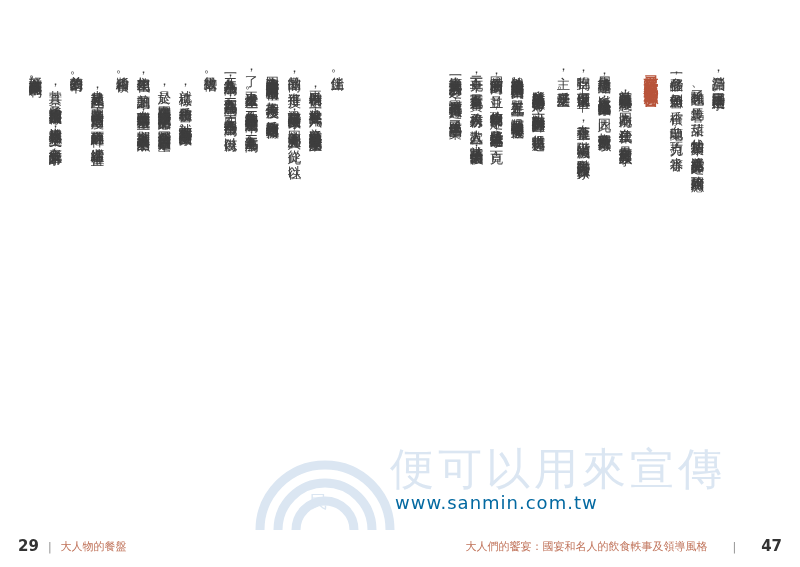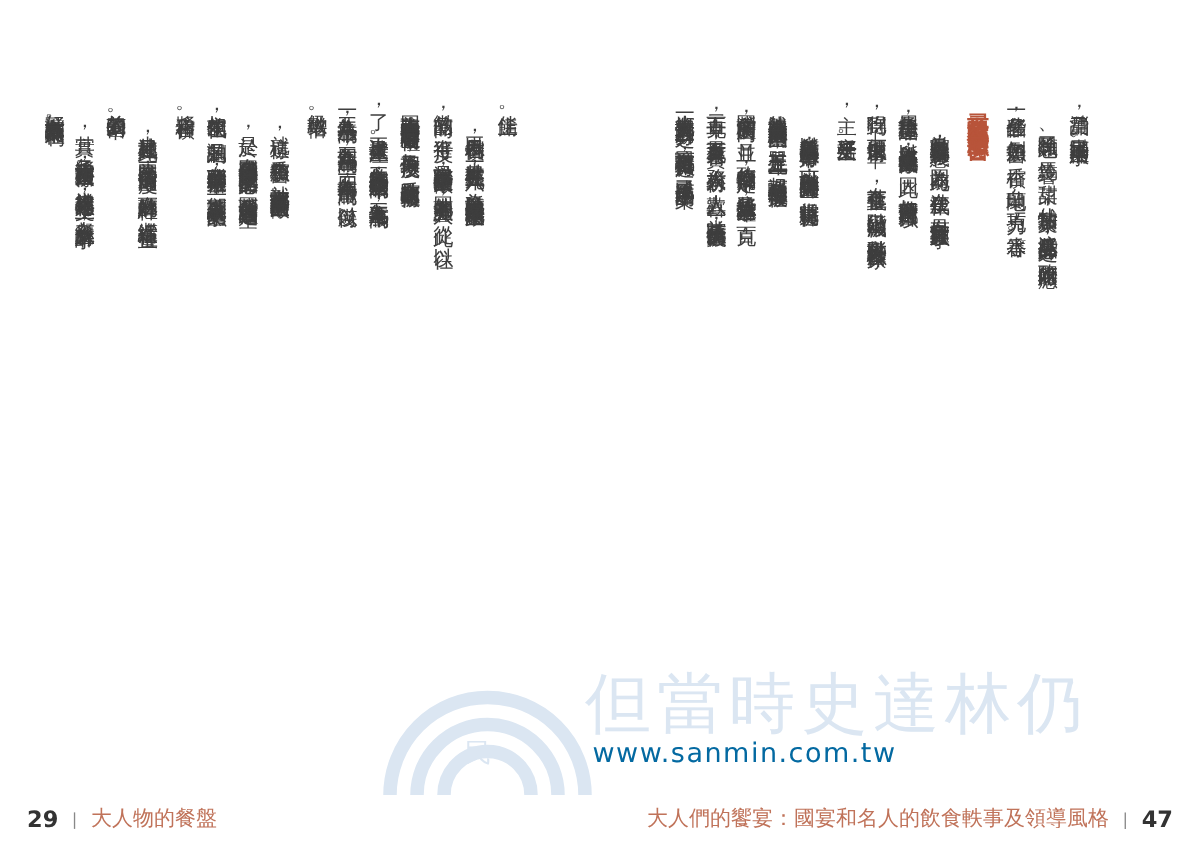--- a/index.html
+++ b/index.html
@@ -78,51 +78,51 @@
     }
     .footer {
       position: absolute;
       top: 537px;
       font-size: 10px;
       white-space: nowrap;
       display: flex;
       align-items: center;
     }
     .footer-left { left: 18px; }
-    .footer-right { right: 18px; }
+    .footer-right { right: 18px; gap: 16px; }
     .pagenum {
       font-family: "DejaVu Sans", "Liberation Sans", sans-serif;
       font-size: 15px;
       color: #333333;
       font-weight: bold;
     }
     .sep {
       color: #888888;
       margin: 0 9px;
       font-size: 11px;
     }
     .running-title {
       color: #c0735a;
-      font-size: 14px;
+      font-size: 11px;
       font-family: "DejaVu Serif", serif;
     }
   </style>
 </head>
 <body>
 
 <div class="spread">
 
   <div class="watermark">
     <svg width="150" height="90" viewBox="0 0 150 90" style="position:absolute;left:0;top:0;">
       <path d="M10 90 A65 65 0 0 1 140 90" fill="none" stroke="#dbe6f2" stroke-width="9"></path>
       <path d="M28 90 A47 47 0 0 1 122 90" fill="none" stroke="#dbe6f2" stroke-width="9"></path>
       <path d="M46 90 A29 29 0 0 1 104 90" fill="none" stroke="#dbe6f2" stroke-width="9"></path>
     </svg>
     <span style="position:absolute;left:60px;top:50px;font-size:18px;color:#dbe6f2;">民</span>
-    <span class="wm-text">但當時史達林仍</span>
+    <span class="wm-text">便可以用來宣傳</span>
     <span class="wm-url">www.sanmin.com.tw</span>
   </div>
 
   <div class="page page-left" id="left-page">
       <div class="col" style="left: 330px;">上佳餚。</div>
       <div class="col" style="left: 308px;">　再以香檳為例，史達林突然在一九三六年，為這種以前被視為資產階級腐化生活象</div>
       <div class="col" style="left: 287px;">徵的商品，進行平反，說它是蘇聯美好生活的象徵，因著他的主意和介入，從此，以往</div>
       <div class="col" style="left: 265px;">因為政治因素而被摧毀了的香檳葡萄種植區，如今又再度恢復，香檳衰敗的命運被扭轉</div>
       <div class="col" style="left: 244px;">了，再次被大量生產。一九三六年的生產目標被定為三十萬瓶，一九三七年為五十萬瓶，</div>
       <div class="col" style="left: 223px;">一九三八年為八十萬瓶，一九三九年為四百萬瓶，一九四二年為一千兩百萬瓶，以幾何</div>

